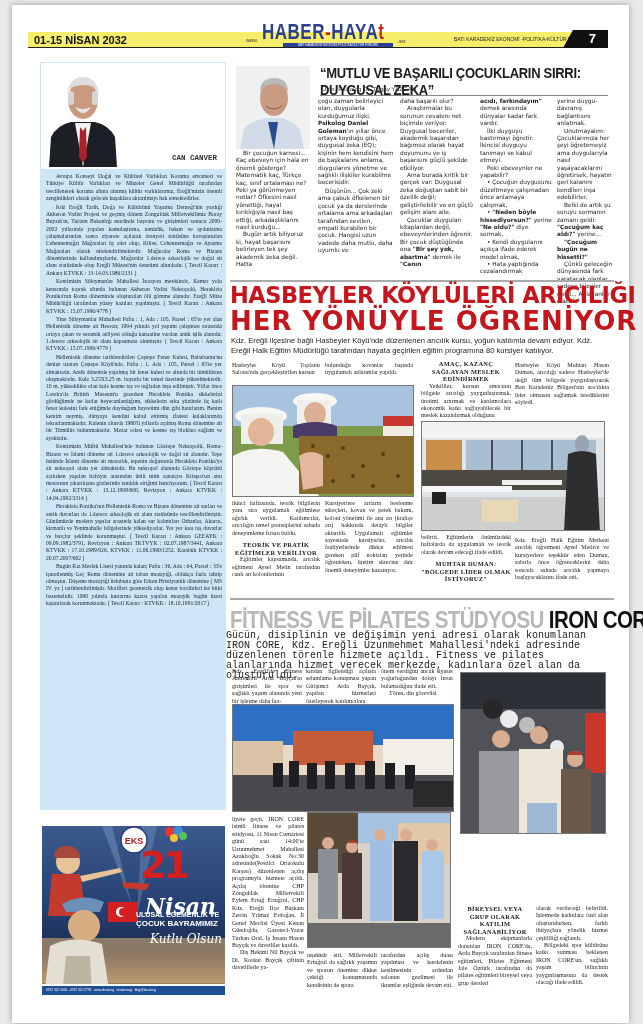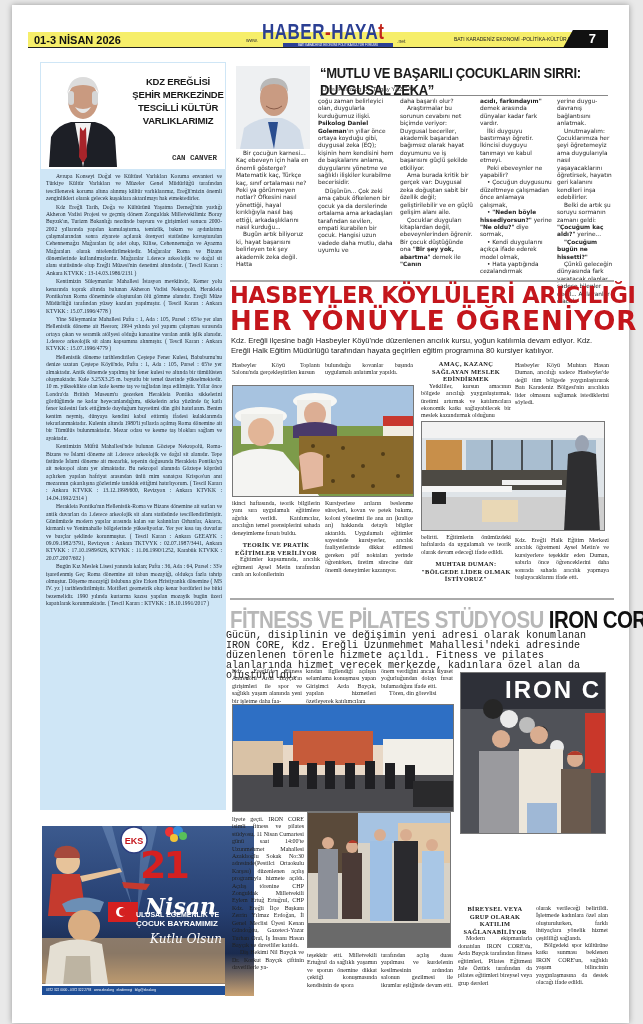--- a/index.html
+++ b/index.html
@@ -18,21 +18,21 @@
 .hdr-num{position:absolute;right:0;top:-2px;width:45px;height:18px;background:#111;clip-path:polygon(22% 0,100% 0,100% 100%,0 100%);color:#fff;font-family:"Liberation Sans",sans-serif;font-weight:bold;font-size:13px;line-height:18px;text-align:right;padding-right:12px}
 
 
 .lcol{position:absolute;left:40px;top:62px;width:186px;height:748px;background:#cfe6f6}
 .lcol-top{position:absolute;left:0;top:0;width:186px;height:108px;background:#fff;border:1px solid #cfe6f6}
 .author-photo{position:absolute;left:6px;top:4px;width:72px;height:100px;overflow:hidden}
 .kdz-title{position:absolute;left:90px;top:12px;width:94px;font-family:"Liberation Sans",sans-serif;font-weight:bold;font-size:9.5px;line-height:13px;text-align:center;color:#1a1a1a;letter-spacing:-.2px}
 .kdz-author{position:absolute;right:8px;top:91px;font-family:Liberation Mono, monospace;font-weight:bold;font-size:7.5px;color:#333}
 .lcol-text{position:absolute;left:6px;top:111px;width:176px;font-size:5.6px;line-height:7.35px;text-align:justify;color:#1e2530}
 .lcol-text p{text-indent:10px;margin-bottom:1.2px}
-.ad23{position:absolute;left:42px;top:826px;width:212px;height:170px;background:linear-gradient(180deg,#3c5a8e 0%,#263f71 50%,#1a2b4f 75%,#caa272 100%);overflow:hidden}
+.ad23{position:absolute;left:42px;top:826px;width:183px;height:170px;background:linear-gradient(180deg,#3c5a8e 0%,#263f71 50%,#1a2b4f 75%,#caa272 100%);overflow:hidden}
 
 
 .psy-photo{position:absolute;left:236px;top:66px;width:74px;height:83px;background:#e7eaee;overflow:hidden}
 .psy-title{position:absolute;left:320px;top:64px;width:290px;font-family:"Liberation Sans",sans-serif;font-weight:bold;font-size:13px;color:#1b1b1b;letter-spacing:-.3px;transform:scaleY(1.15);transform-origin:left top}
 .psy-author{position:absolute;left:322px;top:85px;font-family:"Liberation Sans",sans-serif;font-size:6.2px;color:#333}
 .psy-rule{position:absolute;left:320px;top:95px;width:288px;height:1px;background:#888}
 .psy-body{position:absolute;font-family:"DejaVu Sans",sans-serif;font-size:5.8px;line-height:7.4px;color:#222}
 .psy-body p{text-indent:7px}
 .psy-body b{font-weight:bold}
 
@@ -51,21 +51,21 @@
 .ic-lead{position:absolute;left:226px;top:631px;width:382px;font-family:Liberation Mono, monospace;font-size:10px;line-height:10px;color:#222}
 
 .photo{position:absolute;overflow:hidden;border:1px solid #777}
 </style>
 </head>
 <body>
 
 <div class="page"></div>
 
 <div class="hdr">
-  <span class="hdr-date">01-3 NİSAN 2026</span>
+  <span class="hdr-date">01-15 NİSAN 2032</span>
   <span class="hdr-www">www.</span>
   <span class="hdr-logo"><span>HABER</span><span class="dash">-</span><span>HAYA</span><span class="t">t</span></span>
   <span class="hdr-sub">BATI KARADENİZ EKONOMİ POLİTİKA KÜLTÜR FORUMU</span>
   <span class="hdr-net">.net</span>
   <span class="hdr-forum">BATI KARADENİZ EKONOMİ -POLİTİKA-KÜLTÜR FORU</span>
   <span class="hdr-num">7</span>
 </div>
 
 <div class="lcol">
   <div class="lcol-top">
@@ -74,26 +74,20 @@
         <rect width="72" height="100" fill="#fff"></rect>
         <path d="M2 100 L4 70 Q10 58 24 55 L48 55 Q62 58 68 70 L70 100 Z" fill="#1d1f26"></path>
         <path d="M28 56 L36 100 L44 56 Z" fill="#f2f2f2"></path>
         <path d="M33 60 L36 64 L39 60 L40 90 L36 96 L32 90 Z" fill="#a8242a"></path>
         <ellipse cx="36" cy="33" rx="15" ry="19" fill="#c99a80"></ellipse>
         <path d="M20 28 Q22 10 36 10 Q50 10 52 28 Q50 18 36 18 Q22 18 20 28 Z" fill="#dcdcdc"></path>
         <path d="M28 40 Q36 44 44 40 Q40 46 36 46 Q32 46 28 40 Z" fill="#e6e6e6"></path>
         <rect x="21" y="24" width="6" height="14" rx="3" fill="#d5d5d5"></rect>
         <rect x="45" y="24" width="6" height="14" rx="3" fill="#d5d5d5"></rect>
       </svg>
-    </div>
-    <div class="kdz-title">
-      <div>KDZ EREĞLİSİ</div>
-      <div>ŞEHİR MERKEZİNDE</div>
-      <div>TESCİLLİ KÜLTÜR</div>
-      <div>VARLIKLARIMIZ</div>
     </div>
     <div class="kdz-author">CAN CANVER</div>
   </div>
   <div class="lcol-text">
     <p>Avrupa Konseyi Doğal ve Kültürel Varlıkları Koruma envanteri ve Türkiye Kültür Varlıkları ve Müzeler Genel Müdürlüğü tarafından tescillenerek koruma altına alınmış kültür varlıklarımız, Ereğli'mizin önemli zenginlikleri olarak gelecek kuşaklara aktarılmayı hak etmektedirler.</p>
     <p>Kdz Ereğli Tarih, Doğa ve Kültürünü Yaşatma Derneği'nin yardığı Akheron Vadisi Projesi ve geçmiş dönem Zonguldak Milletvekilimiz Boray Buyzık'ın, Turizm Bakanlığı nezdinde başvuru ve girişimleri sonucu 2000-2002 yıllarında yapılan kamulaştırma, temizlik, bakım ve aydınlatma çalışmalarından sonra ziyarete açılarak örenyeri statüsüne kavuşturulan Cehennemağzı Mağaraları üç adet olup, Kilise, Cehennemağzı ve Ayazma Mağaraları olarak nitelendirilmektedir. Mağaralar Roma ve Bizans dönemlerinde kullanılmışlardır. Mağaralar 1.derece arkeolojik ve doğal sit alanı statüsünde olup Ereğli Müzesi'nin denetimi altındadır. ( Tescil Kararı : Ankara KTVKK : 13-14.03.1986/2131 )</p>
     <p>Kentimizin Süleymanlar Mahallesi İstasyon mevkiindc, Kemer yolu kenarında toprak altında bulunan Akheron Vadisi Nekropolü, Herakleia Pontika'nın Roma döneminde oluşturulan ölü gömme alanıdır. Ereğli Müze Müdürlüğü tarafından yüzey kazıları yapılmıştır. ( Tescil Kararı : Ankara KTVKK : 15.07.1996/4778 )</p>
     <p>Yine Süleymanlar Mahallesi Pafta : 1, Ada : 105, Parsel : 65'te yer alan Hellenistik döneme ait Heeron; 1994 yılında yol yapımı çalışması sırasında ortaya çıkan ve seramik atölyesi olduğu kanaatine varılan antik işlik alanıdır. 1.derece arkeolojik sit alanı kapsamına alınmıştır. ( Tescil Kararı : Ankara KTVKK : 15.07.1996/4779 )</p>
     <p>Hellenistik döneme tarihlendirilen Çeştepe Fener Kulesi, Bababurnu'nu denize uzatan Çeştepe Köyü'nde, Pafta : 1, Ada : 105, Parsel : 65'te yer almaktadır. Antik dönemde yapılmış bir fener kulesi ve altında bir tümülüsten oluşmaktadır. Kule 3.25X3.25 m. boyutlu bir temel üzerinde yükselmektedir. 10 m. yükseklikte olan kule kesme taş ve tuğladan inşa edilmiştir. Yıllar önce Londra'da British Museum'u gezerken Herakleia Pontika sikkelerini gördüğümde ne kadar heyecanlandığımı, sikkelerin arka yüzünde üç katlı fener kulesini fark ettiğimde duyduğum hayretimi dün gibi hatırlarım. Benim kentim neymiş, dünyaya kendini kabul ettirmiş ifadesi kulaklarımda tekrarlanmaktadır. Kulenin altında 1980'li yıllarda açılmış Roma dönemine ait bir Tümülüs bulunmaktadır. Mezar odası ve kesme taş blokları sağlam ve ayaktadır.</p>
     <p>Kentimizin Müftü Mahallesi'nde bulunan Göztepe Nekropolü, Roma-Bizans ve İslami döneme ait 1.derece arkeolojik ve doğal sit alanıdır. Tepe üstünde İslami döneme ait mezarlık, tepenin doğusunda Herakleia Pontika'ya ait nekropol alanı yer almaktadır. Bu nekropol alanında Göztepe köprüsü açılırken yapılan hafriyat arasından ünlü mim sanatçısı Krispos'un anıt mezarının çıkarılışına gözlerimle tanıklık ettiğimi hatırlıyorum. ( Tescil Kararı : Ankara KTVKK : 13.12.1998/600, Revizyon : Ankara KTVKK : 14.04.1992/2314 )</p>
@@ -346,21 +340,20 @@
       <circle cx="80" cy="60" r="7" fill="#2a2a2a"></circle>
     <circle cx="40" cy="66" r="9" fill="#d9ad90"></circle>
       <rect x="18" y="78" width="42" height="84" fill="#9a9a9e"></rect>
     <circle cx="78" cy="62" r="9" fill="#d9ad90"></circle>
       <rect x="58" y="76" width="44" height="86" fill="#ece6da"></rect>
     <rect x="66" y="130" width="30" height="32" fill="#9fb8d6"></rect>
     <circle cx="114" cy="86" r="8" fill="#d9ad90"></circle>
       <path d="M106 82 Q114 74 122 82 Z" fill="#b23a2a"></path>
       <rect x="100" y="96" width="30" height="66" fill="#6a5a4e"></rect>
   </svg>
-  <div style="position:absolute;left:44px;top:2px;font-family:'Liberation Sans',sans-serif;font-weight:bold;font-size:24px;line-height:30px;color:#fff;letter-spacing:2px;white-space:nowrap">IRON C</div>
 </div>
 
 <div class="body-serif" style="left:232px;top:816px;width:72px">
   <div>liyete geçti. IRON CORE isimli fitness ve pilates stüdyosu, 11 Nisan Cumartesi günü saat 14:00'te Uzunmehmet Mahallesi Azaklıoğlu Sokak No:30 adresinde(Pestilci Ortaokulu Karşısı) düzenlenen açılış programıyla hizmete açıldı. Açılış törenine CHP Zonguldak Milletvekili Eylem Ertuğ Ertuğrul, CHP Kdz. Ereğli İlçe Başkanı Zerrin Yılmaz Erdoğan, İl Genel Meclisi Üyesi Kenan Gündoğdu, Gazeteci-Yazar Turhan Oral, İş İnsanı Hasan Bayçık ve davetliler katıldı.</div>
   <p>Diş Hekimi Nil Bayçık ve Dr. Korkut Bayçık çiftinin davetlilerle ya-</p>
 </div>
 <div class="body-serif" style="left:307px;top:952px;width:70px">teşekkür etti. Milletvekili Ertuğrul da sağlıklı yaşamın ve sporun önemine dikkat çektiği konuşmasında kendisinin de spora</div>
 <div class="body-serif" style="left:381px;top:952px;width:72px">tarafından açılış duası yapılması ve kurdelenin kesilmesinin ardından salonun gezilmesi ile ikramlar eşliğinde devam etti.</div>
 
 <div class="body-serif" style="left:458px;top:905px;width:74px">

